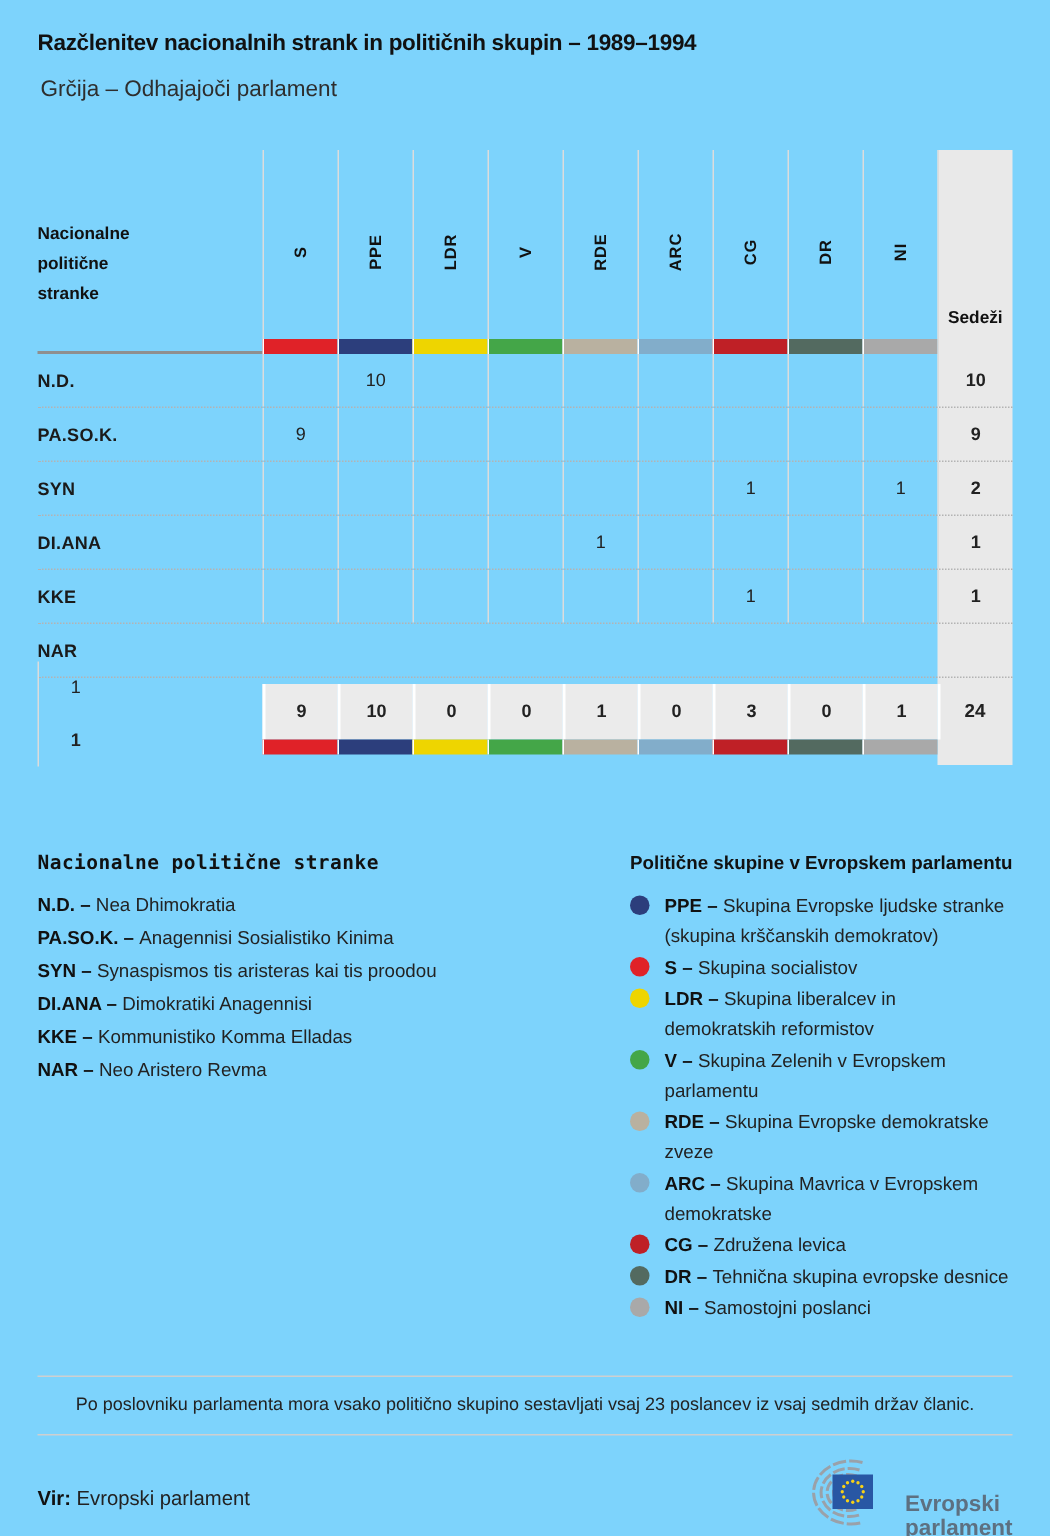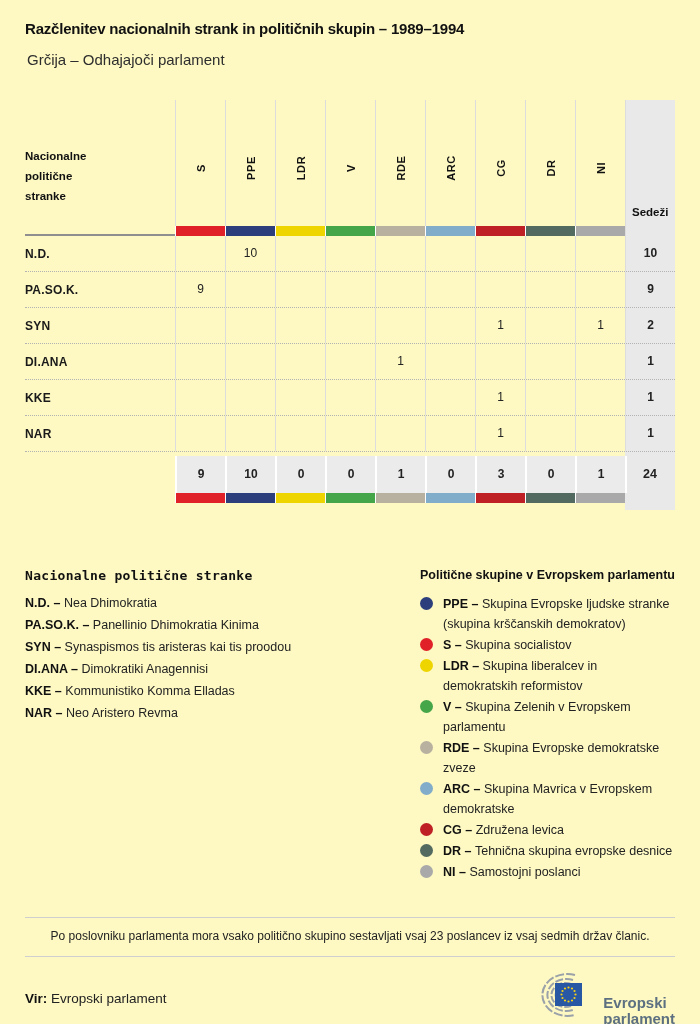--- a/index.html
+++ b/index.html
@@ -1,17 +1,17 @@
 <!DOCTYPE html>
 <html><head>
 <meta charset="utf-8">
 <style>
   html,body{margin:0;padding:0;background:#fff;}
   body{font-family:"Liberation Sans",sans-serif;color:#1a1a1a;}
-  .page{position:relative;width:700px;height:1024px;background:#fef9c3;overflow:hidden;}
+  .page{position:relative;width:700px;height:1024px;background:#7dd3fc;overflow:hidden;}
 
   .title{position:absolute;top:20px;left:25px;width:650px;font-size:15px;font-weight:700;letter-spacing:-0.2px;color:#111;}
   .subtitle{position:absolute;top:51px;left:27px;width:650px;font-size:15px;font-weight:400;color:#2e2e2e;}
 
   
   .tablewrap{position:absolute;top:100px;left:25px;width:650px;height:412px;}
   .seats-strip{position:absolute;right:0;top:0;width:50px;height:410px;background:#e9e9e9;}
   .grid{position:absolute;top:0;left:0;width:650px;}
   .trow{display:flex;}
   .c{box-sizing:border-box;flex:none;}
@@ -23,21 +23,21 @@
   .vert{position:absolute;left:50%;top:68px;transform:translate(-50%,-50%) rotate(-90deg);font-weight:700;font-size:11px;letter-spacing:0.6px;white-space:nowrap;color:#111;}
   .seats-label{position:absolute;bottom:8px;left:6px;font-weight:700;font-size:11.5px;color:#111;}
   .bars{height:10px;}
   .bars .label{border-bottom:2px solid #8f8f8f;}
   .bars .bar,.bars2 .bar{border-left:1px solid #fff;}
   .drow{height:35px;}
   .drow .label{font-weight:700;font-size:12px;padding-top:11px;letter-spacing:0.2px;}
   .num{text-align:center;font-size:12px;line-height:35px;color:#222;}
   .seat.num{font-weight:700;}
   .sep{border-top:1px dotted #b3b3b3;}
-  .lastrow{border-bottom:1px dotted #b3b3b3;}
+  .lastrow{border-bottom:1px dotted #b3b3b3;flex-direction:column;}
   .totals{height:37px;margin-top:4px;}
   .tot{text-align:center;font-weight:700;font-size:12px;line-height:37px;border-left:2px solid #fff;color:#222;}
   .totals .seat{border-left:2px solid #fff;background:transparent;}
   .bars2{height:10px;}
   .total-seats{position:absolute;left:600px;top:352px;width:50px;height:44px;line-height:44px;text-align:center;font-weight:700;font-size:12.5px;color:#222;}
 
   
   .legends{position:absolute;top:568px;left:25px;width:650px;display:flex;}
   .legend-left{width:395px;}
   .legend-left-heading{font-family:"DejaVu Sans Mono",monospace;font-weight:700;font-size:13px;letter-spacing:0.3px;margin-bottom:14px;color:#111;}
@@ -222,21 +222,21 @@
         </div>
       </div>
     <div class="total-seats">24</div>
   </div>
 
   <div class="legends">
     <div class="legend-left">
       <div class="legend-left-heading">Nacionalne politične stranke</div>
       <div id="party-items">
           <div class="pitem"><span class="b">N.D. – </span><span>Nea Dhimokratia</span></div>
-          <div class="pitem"><span class="b">PA.SO.K. – </span><span>Panellinio Dhimokratia Kinima</span></div>
+          <div class="pitem"><span class="b">PA.SO.K. – </span><span>Anagennisi Sosialistiko Kinima</span></div>
           <div class="pitem"><span class="b">SYN – </span><span>Synaspismos tis aristeras kai tis proodou</span></div>
           <div class="pitem"><span class="b">DI.ANA – </span><span>Dimokratiki Anagennisi</span></div>
           <div class="pitem"><span class="b">KKE – </span><span>Kommunistiko Komma Elladas</span></div>
           <div class="pitem"><span class="b">NAR – </span><span>Neo Aristero Revma</span></div>
         </div>
     </div>
     <div class="legend-right">
       <div class="legend-right-heading">Politične skupine v Evropskem parlamentu</div>
       <div id="group-items">
           <div class="gitem">

